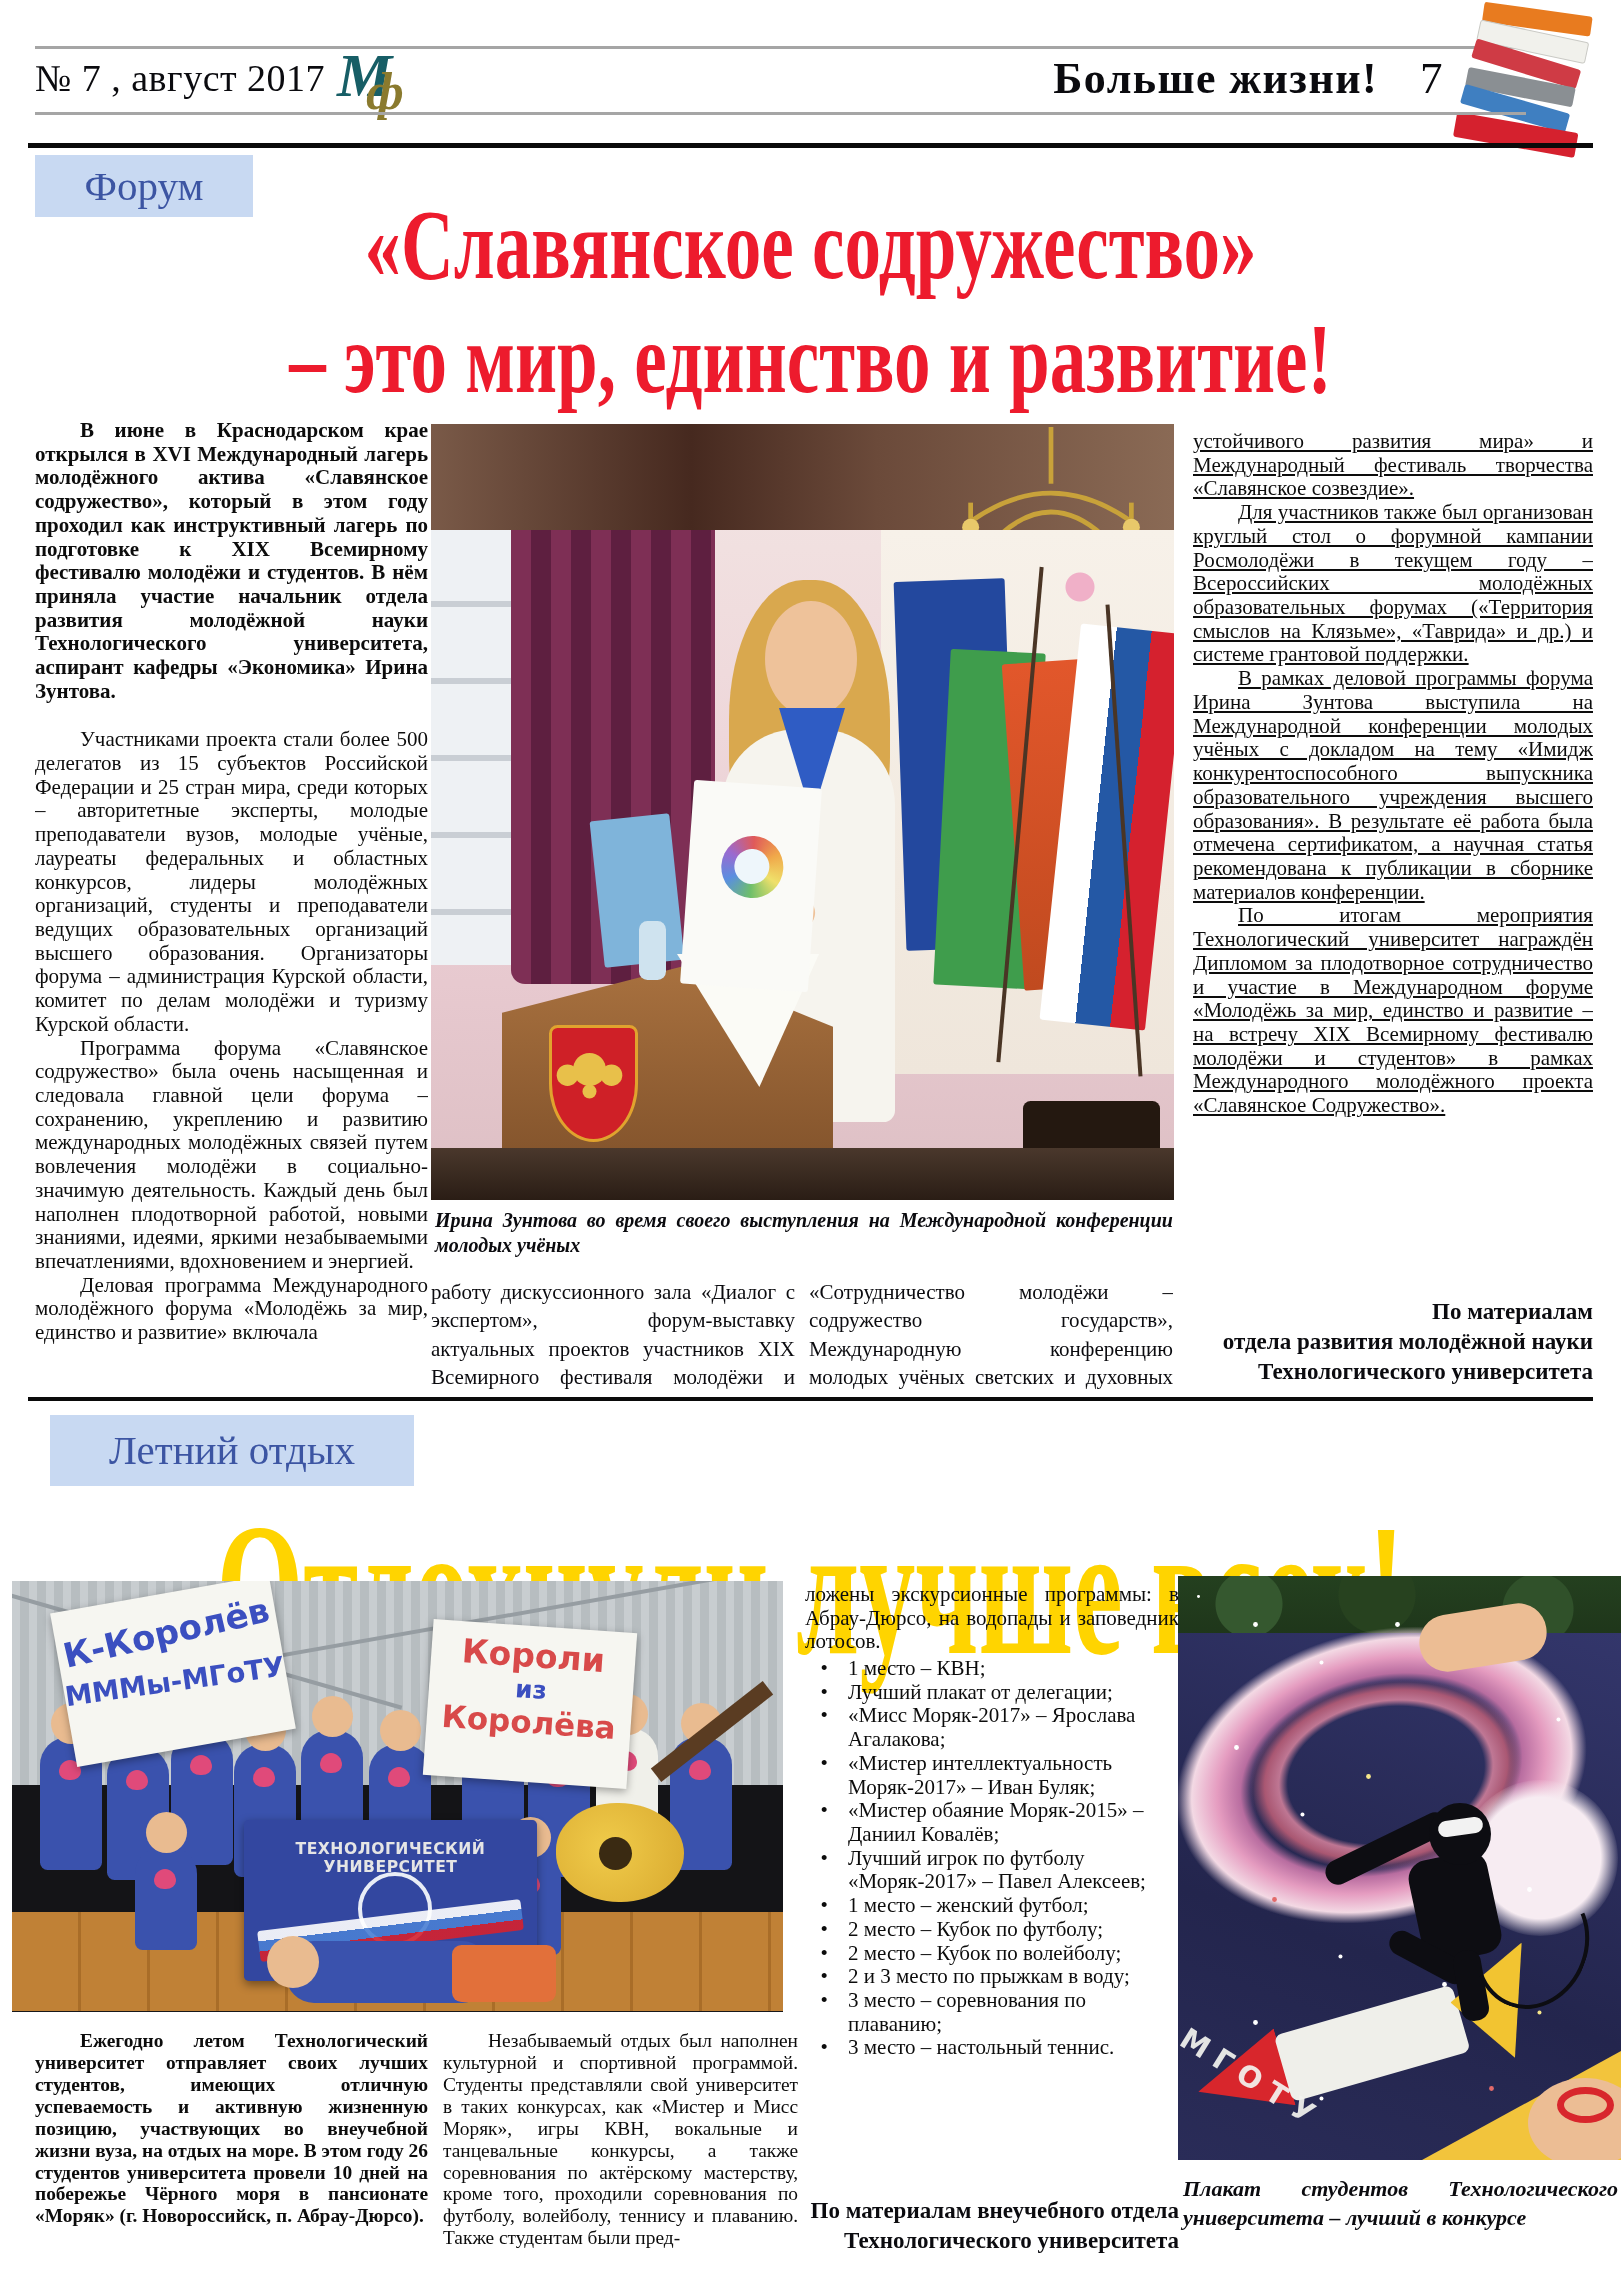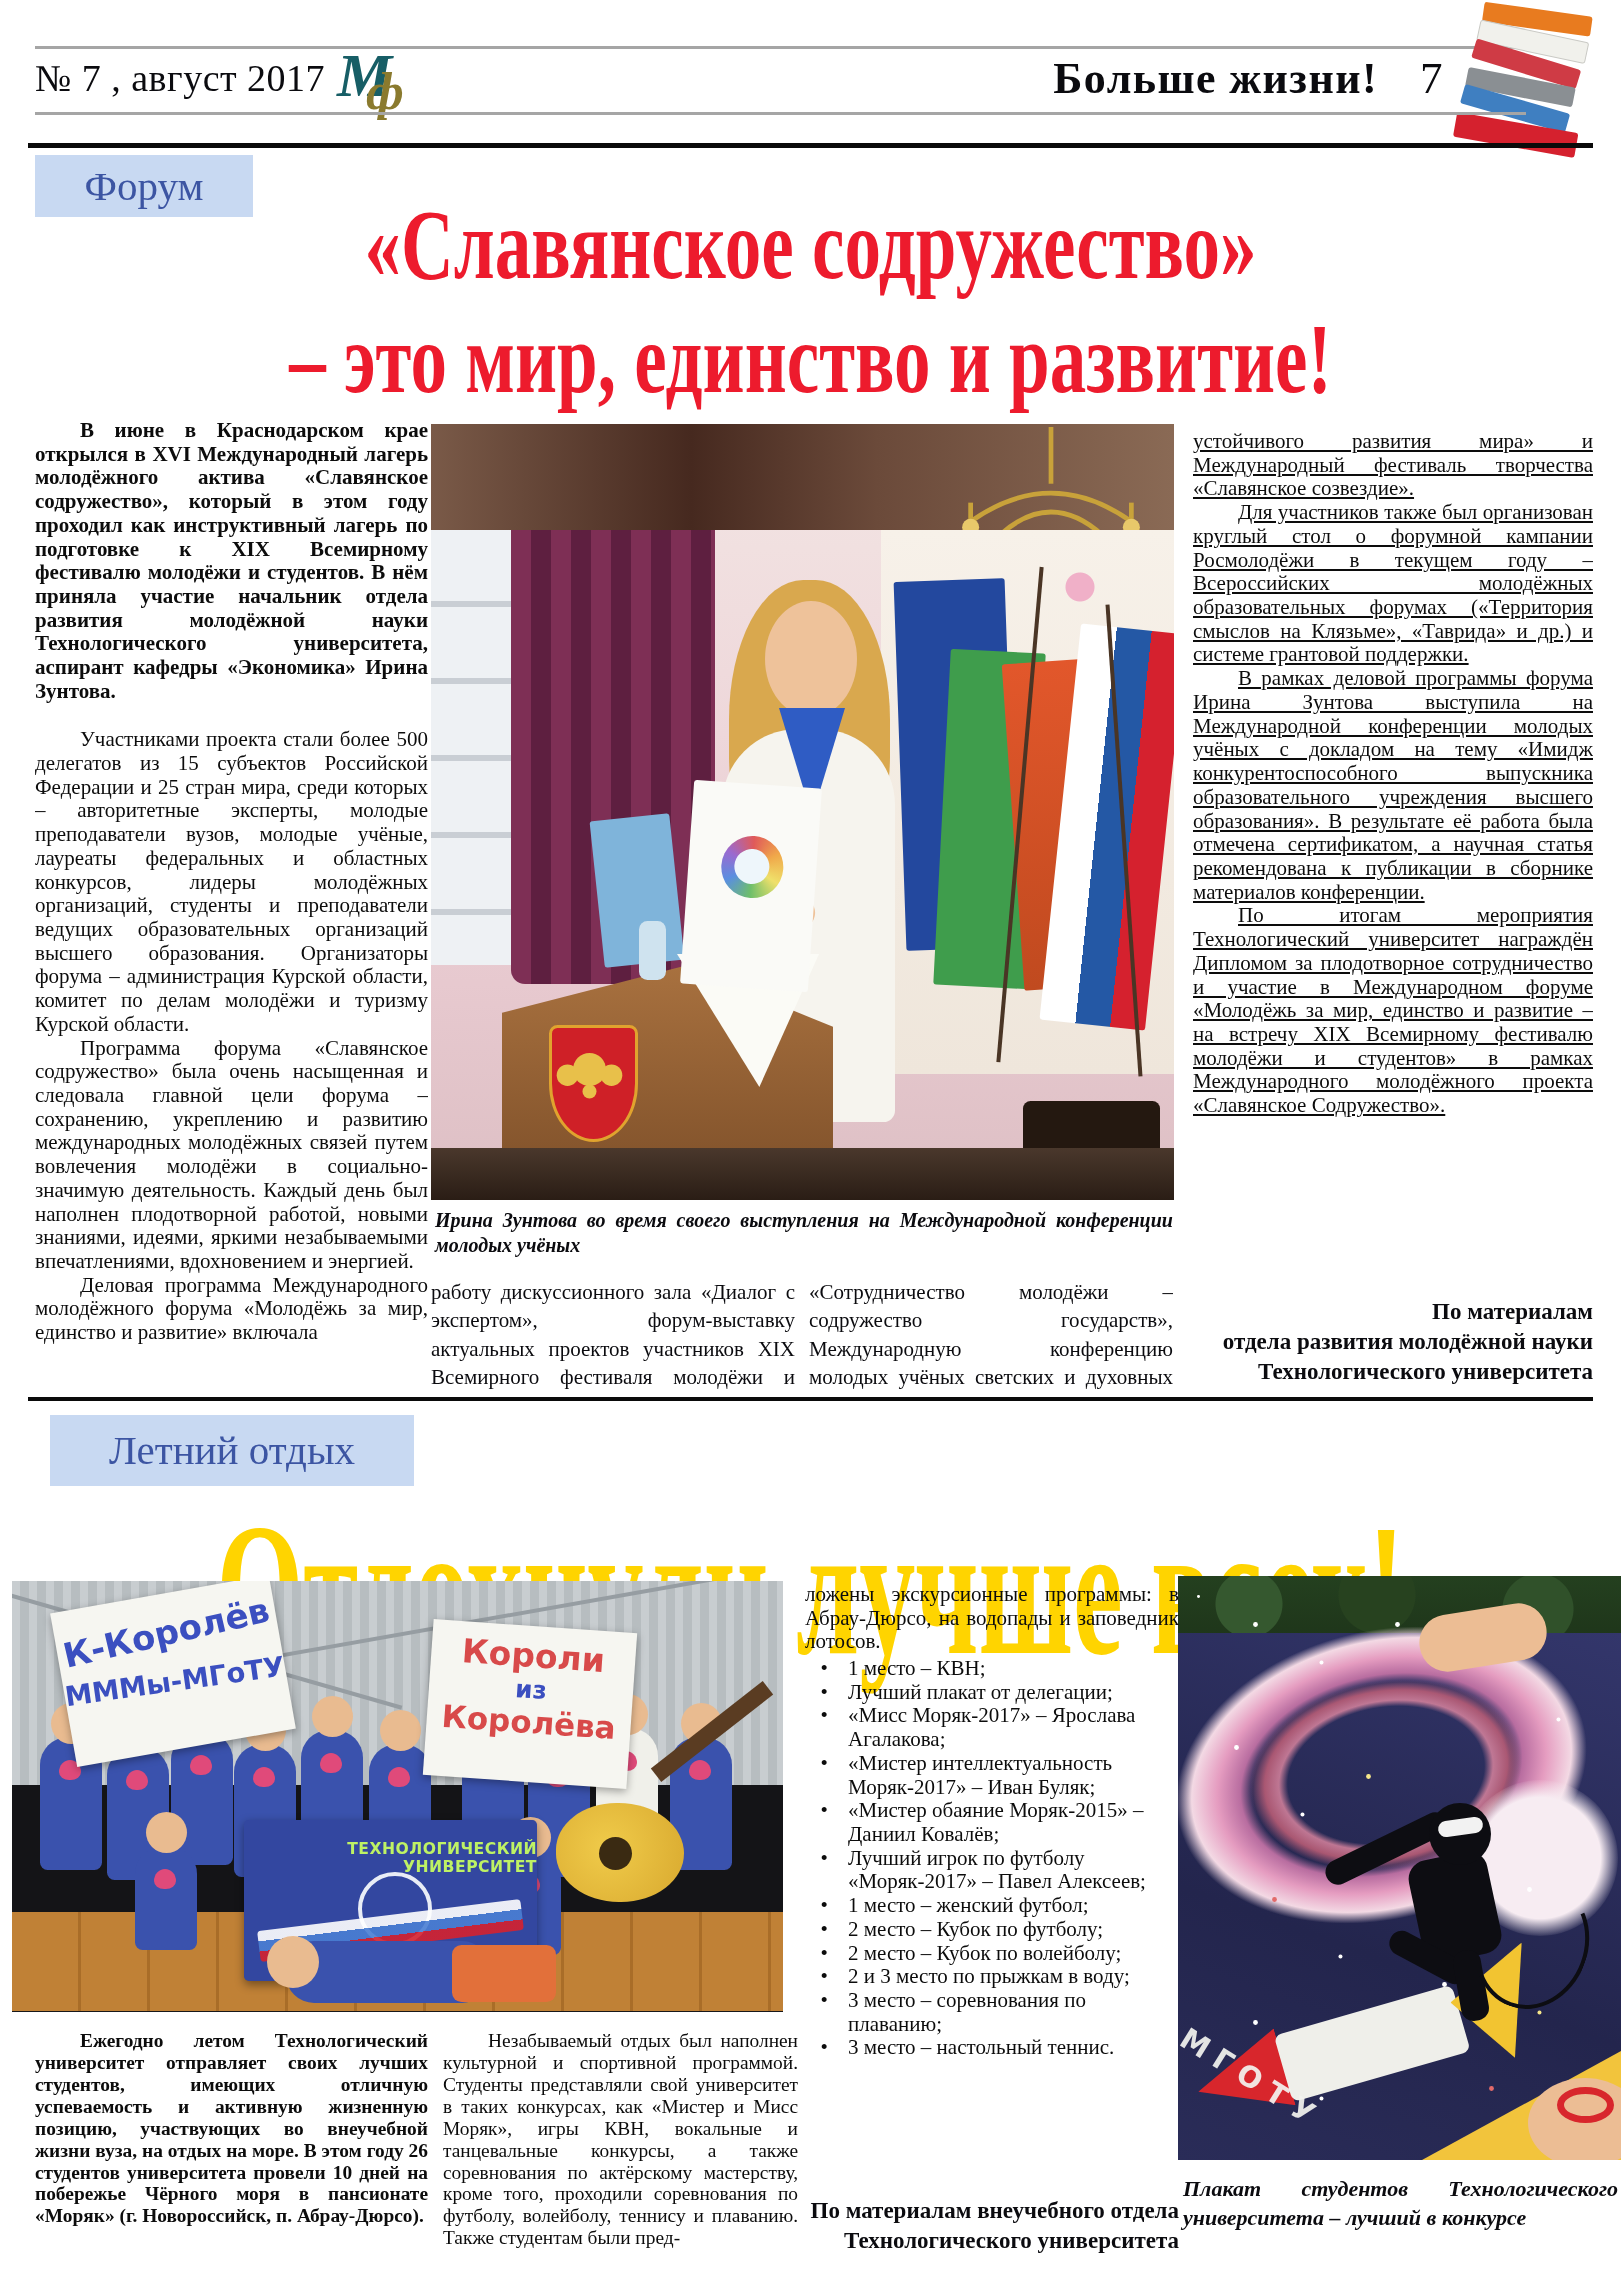--- a/index.html
+++ b/index.html
@@ -118,21 +118,21 @@
   .person{position:absolute;width:62px;height:133px;background:#3a52ad;border-radius:28px 28px 7.6px 7.6px;}
   .person::before{content:"";position:absolute;top:-34px;left:11.4px;width:41px;height:41px;background:#e9bb90;border-radius:50%;}
   .person::after{content:"";position:absolute;top:23px;left:19px;width:22px;height:20px;background:#e04a7a;
      border-radius:50% 50% 46% 46%/60% 60% 40% 40%;}
   .person.alt{background:#f0f0ea;}
   .lying{left:274px;top:360px;width:204px;height:62px;background:#3a52ad;border-radius:28px;}
   .lying::before{content:"";position:absolute;left:-19px;top:-4.7px;width:52px;height:52px;background:#e9bb90;border-radius:50%;}
   .shorts{left:440px;top:364px;width:104px;height:57px;background:#e2703a;border-radius:9.5px;}
   .uniflag{left:232px;top:239px;width:293px;height:161px;background:#3347a0;border-radius:4.7px;
      box-shadow:0 3.8px 9.5px rgba(0,0,0,.4);}
-  .uniflag .utext{margin-top:20px;text-align:right;color:#bef264;font-family:"DejaVu Sans",sans-serif;
+  .uniflag .utext{margin-top:20px;text-align:center;color:#e5e5e5;font-family:"DejaVu Sans",sans-serif;
      font-size:15.6px;font-weight:bold;letter-spacing:0.5px;}
   .uniflag .ucircle{position:absolute;left:114px;top:52px;width:66px;height:66px;border:4.7px solid #e9edf6;border-radius:50%;}
   .uniflag .uribbon{position:absolute;left:14px;top:95px;width:265px;height:31px;transform:rotate(-7deg);
      background:linear-gradient(180deg,#ffffff 0 33%,#4a7fd4 33% 66%,#d5212e 66%);opacity:.9;border-radius:3.8px;}
   .guitar-body{left:544px;top:222px;width:128px;height:99px;background:radial-gradient(circle at 40% 45%,#f0cb4a,#d8a82e);border-radius:48% 52% 50% 50%;}
   .guitar-hole{left:587px;top:256px;width:33px;height:33px;background:#3a2a12;border-radius:50%;}
   .guitar-neck{left:629px;top:142px;width:142px;height:17px;background:#5a3c22;transform:rotate(-38deg);}
   
   .photo3{left:1178px;top:1576px;width:443px;height:584px;overflow:hidden;background:#2b2e5e;}
   .p3-trees{left:0;top:0;width:443px;height:76px;background:

